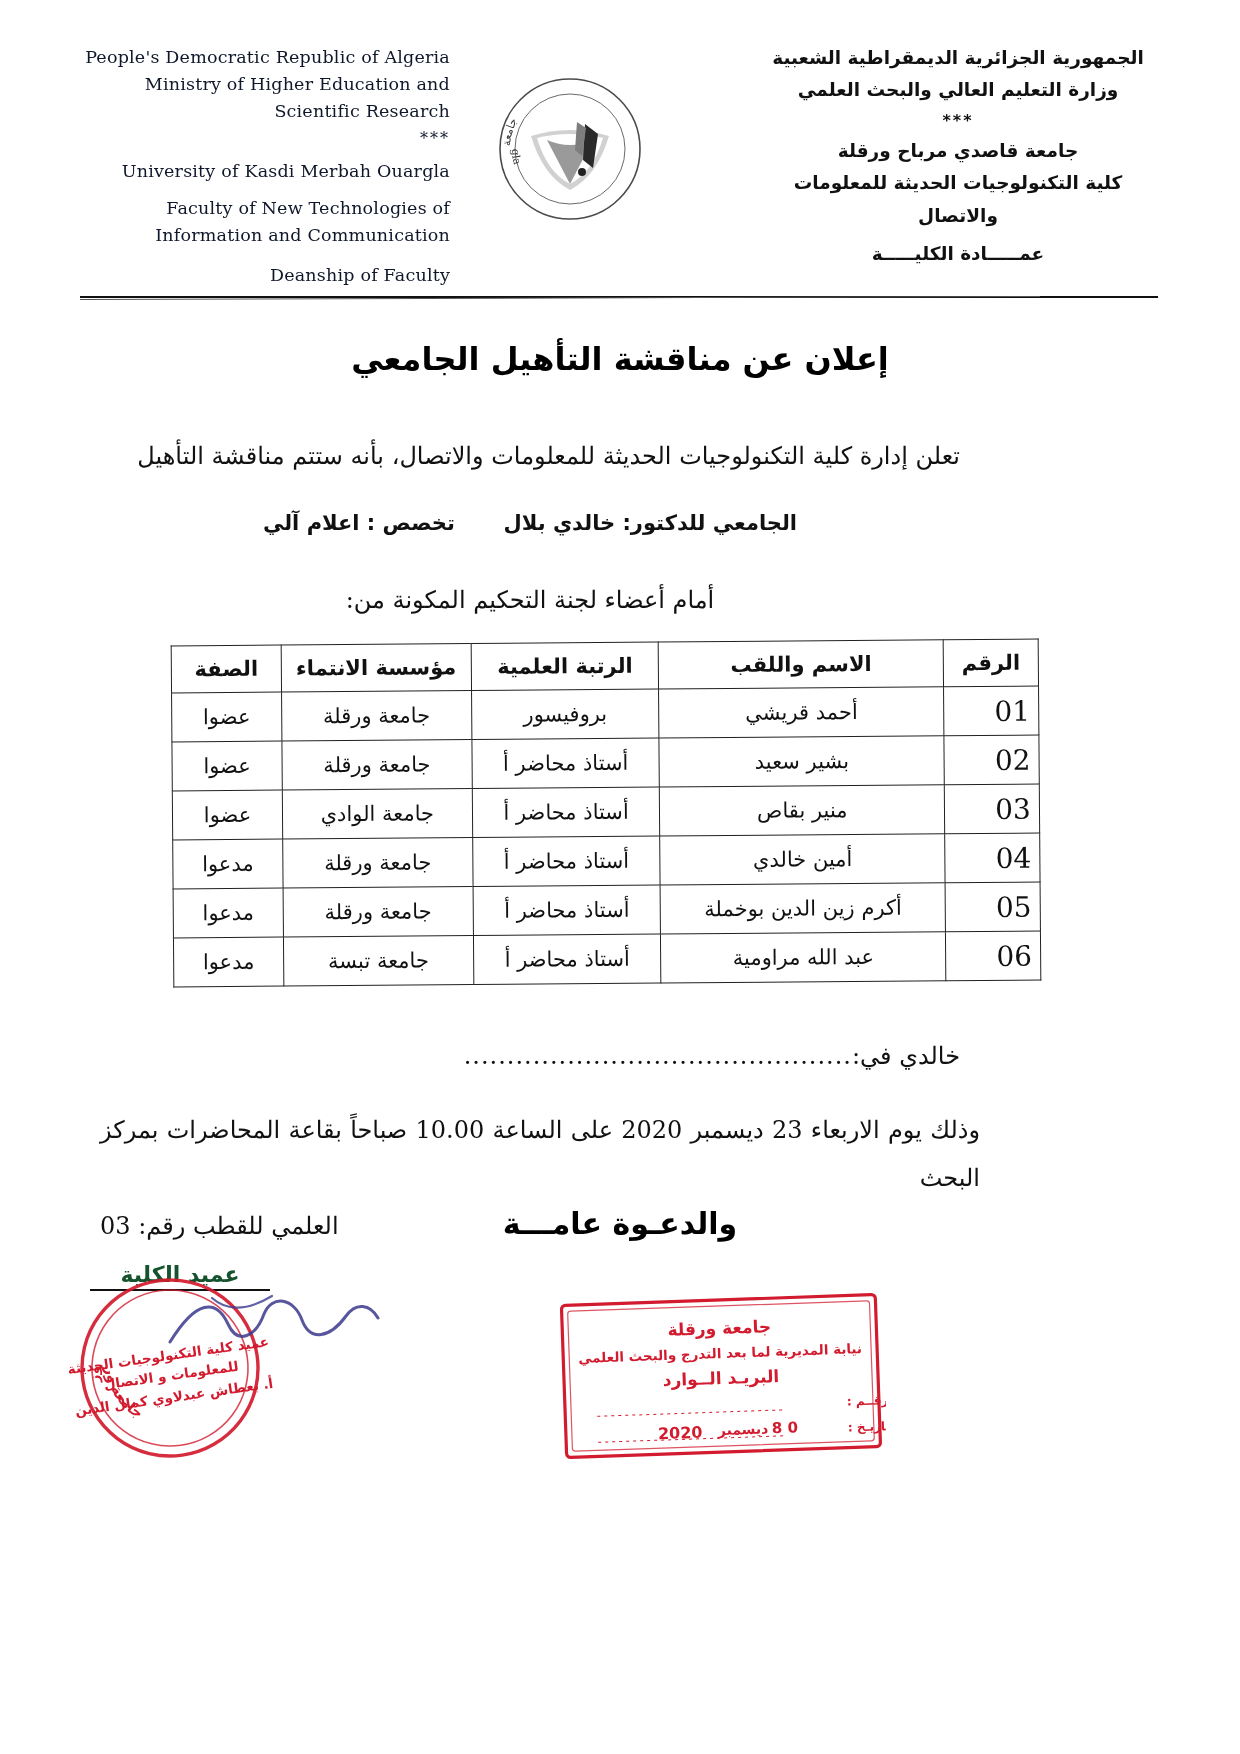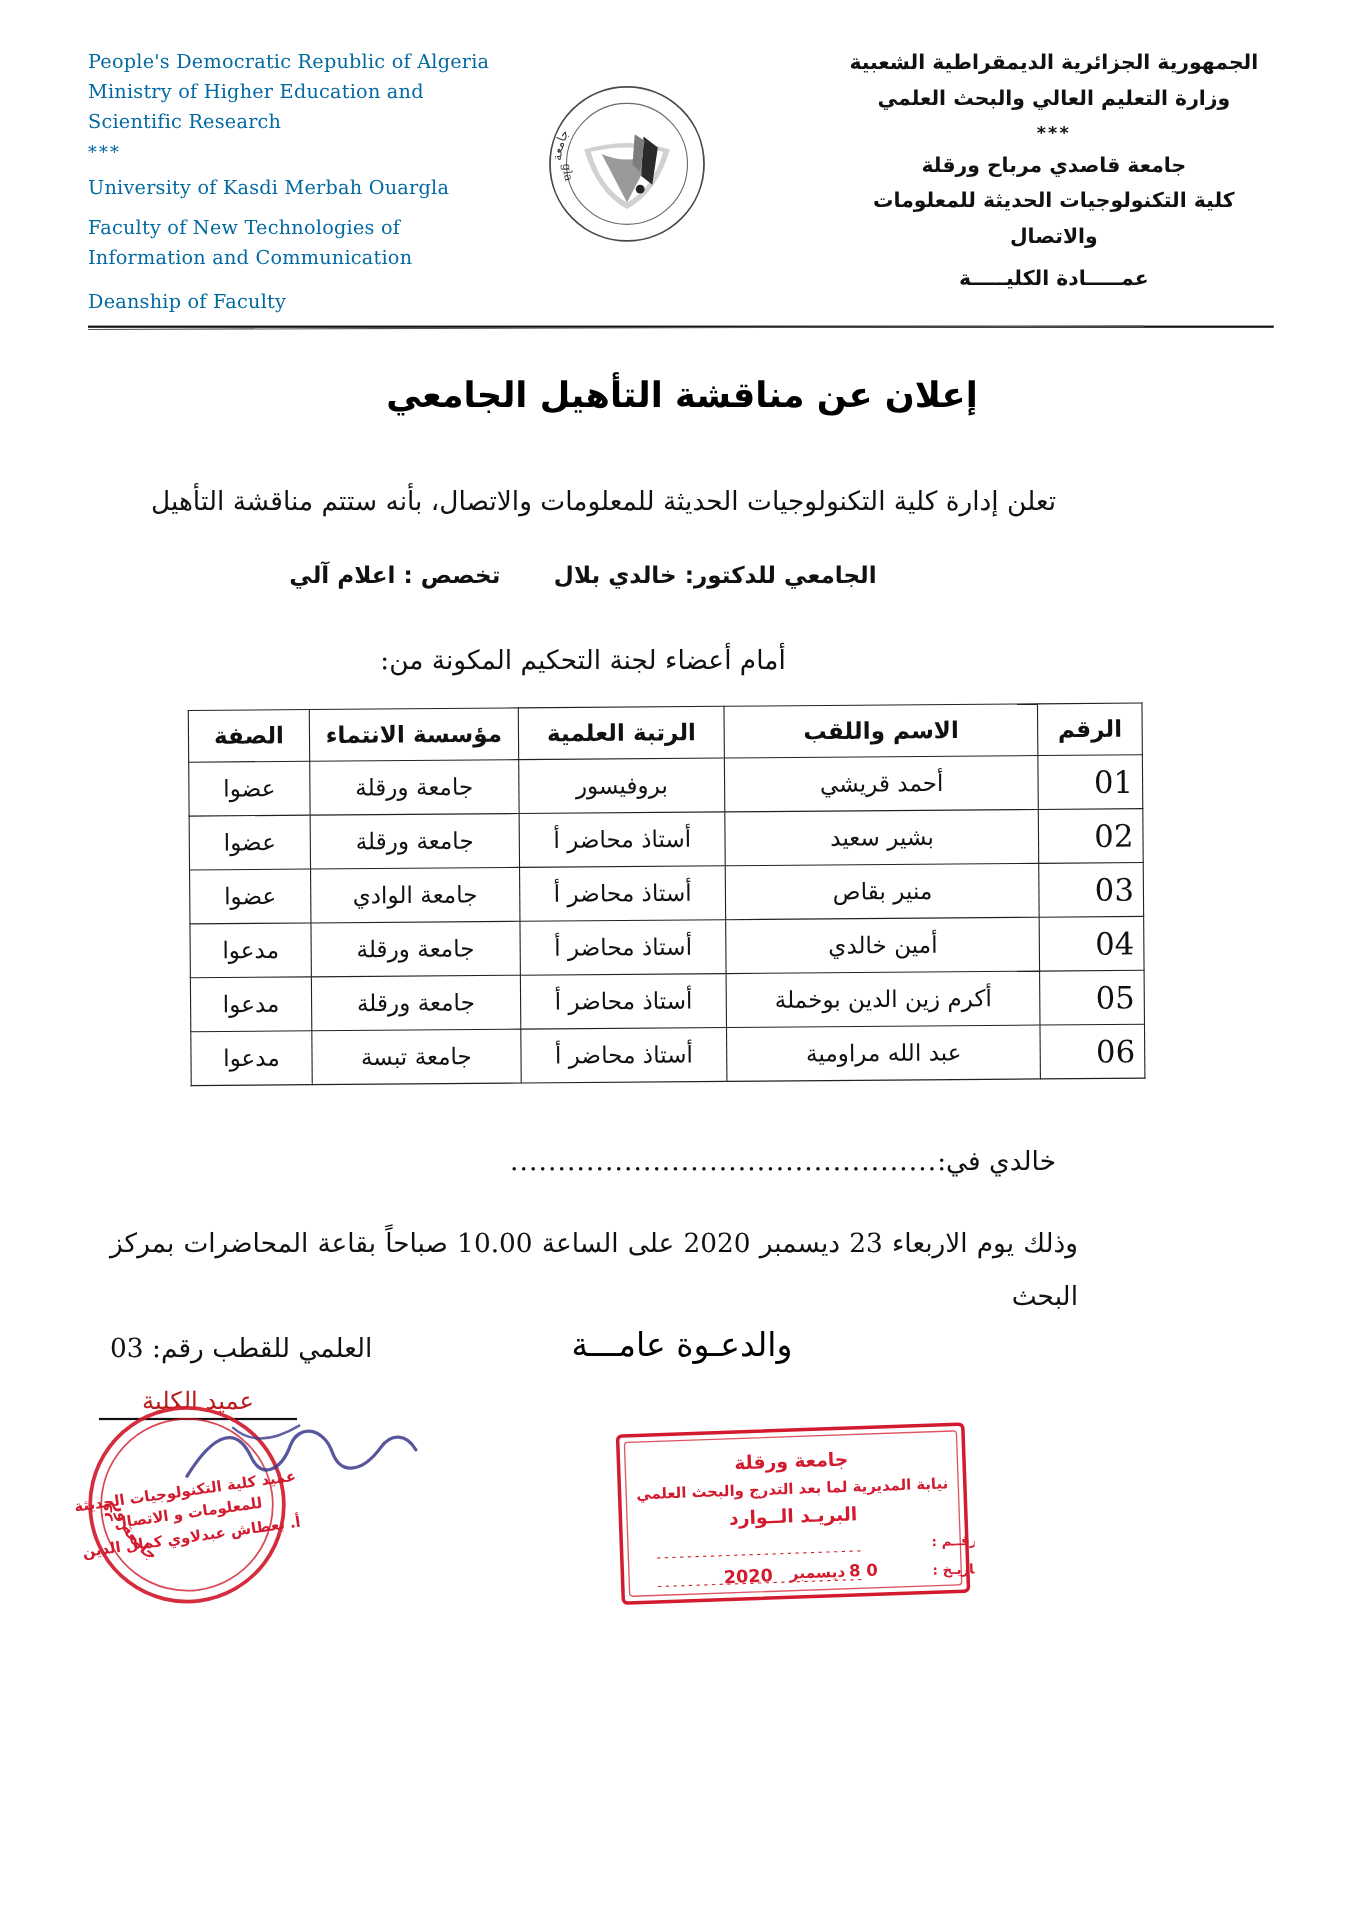--- a/index.html
+++ b/index.html
@@ -12,23 +12,23 @@
     overflow:hidden;
   }
   .page{position:relative;width:1240px;height:1754px;}
 
   
   .header{
     position:absolute;left:80px;top:34px;width:1078px;height:262px;
   }
   .hdr-en{
     position:absolute;left:0;top:10px;width:370px;
-    text-align:left;
+    text-align:right;
     font-family:"DejaVu Serif","Liberation Serif",serif;
-    font-size:17.5px;line-height:1.55;color:#0369a1;
+    font-size:17.5px;line-height:1.55;color:#0f172a;
     letter-spacing:.2px;
   }
   .hdr-en .sep{font-size:16px;letter-spacing:2px;display:block;margin:2px 0 6px;}
   .hdr-en .gap{display:block;height:10px;}
   .hdr-en .ln{display:block;}
   .hdr-en .deanship{display:block;margin-top:12px;}
 
   .hdr-ar{
     position:absolute;right:0;top:8px;width:400px;
     text-align:center;direction:rtl;
@@ -102,27 +102,27 @@
   }
   #place .lbl{display:inline-block;}
   #place .dots{display:inline-block;width:460px;overflow:hidden;white-space:nowrap;
                color:#111;letter-spacing:1px;vertical-align:bottom;}
   #datepara{
     left:100px;top:1106px;width:880px;text-align:justify;
   }
   #datepara .l2{display:block;text-align:left;}
   #general{
     position:absolute;left:0;top:1206px;width:1240px;text-align:center;
-    direction:rtl;font-size:30px;font-weight:400;
+    direction:rtl;font-size:30px;font-weight:700;
     font-family:"DejaVu Sans","Liberation Sans",sans-serif;color:#000;
     letter-spacing:2px;
   }
   #dean{
     position:absolute;left:90px;top:1262px;width:180px;text-align:center;
-    direction:rtl;font-size:22px;font-weight:400;color:#b91c1c;
+    direction:rtl;font-size:22px;font-weight:700;color:#14532d;
     font-family:"DejaVu Sans","Liberation Sans",sans-serif;
     border-bottom:2px solid #111;padding-bottom:2px;
   }
 
   
   .stamp-left{
     position:absolute;left:40px;top:1268px;width:330px;height:200px;
   }
   .stamp-right{
     position:absolute;left:556px;top:1292px;width:330px;height:170px;

